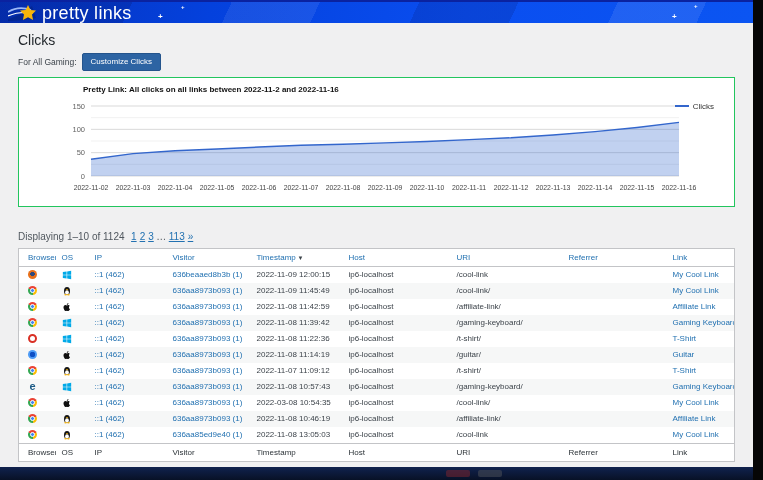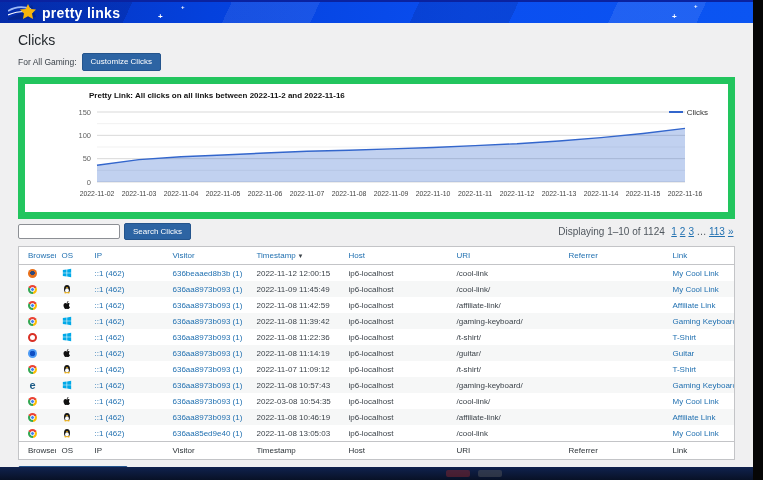--- a/index.html
+++ b/index.html
@@ -20,38 +20,38 @@
   }
   .topbar::before{
     content:'';position:absolute;inset:0;
     background:linear-gradient(115deg,
       rgba(2,10,80,.18) 0 120px, transparent 120px 210px,
       rgba(255,255,255,.08) 210px 290px, transparent 290px 380px,
       rgba(2,10,80,.15) 380px 470px, transparent 470px 560px,
       rgba(255,255,255,.09) 560px 640px, transparent 640px);
   }
   .logo{position:absolute;left:8px;top:1px;display:flex;align-items:center;gap:4px;z-index:2;cursor:pointer;}
-  .logo-text{color:#fff;font-size:14px;font-weight:700;letter-spacing:.3px;}
+  .logo-text{color:#fff;font-size:18px;font-weight:400;letter-spacing:.3px;}
   .sparkle{position:absolute;color:#fff;font-size:8px;line-height:8px;font-weight:bold;z-index:2;}
   .sp1{left:158px;top:11px;}
   .sp2{left:181px;top:1px;font-size:6px;}
   .sp3{left:672px;top:11px;}
   .sp4{left:694px;top:0px;font-size:6px;}
 
   
   .content{padding:0 18px;}
   h1.page-title{margin:9px 0 5px;font-size:14px;font-weight:500;color:#23282d;}
   .filter-row{display:flex;align-items:center;gap:5px;font-size:8.5px;color:#3c434a;margin-bottom:6px;}
   .btn{
     background:#2d64a3;color:#fff;border:1px solid #24548c;border-radius:2px;
     font-size:8px;padding:3px 8px;font-family:inherit;cursor:pointer;line-height:1.2;
   }
 
   
-  .chart-card{position:relative;background:#fff;border:7px solid #22c55e;height:128px;margin-bottom:4px;}
+  .chart-card{position:relative;background:#fff;border:1px solid #22c55e;height:128px;margin-bottom:24px;}
   .chart-title{position:absolute;left:64px;top:7px;font-size:8px;font-weight:bold;color:#111;}
   .chart-svg{position:absolute;left:10px;top:20px;}
   .chart-svg text{font-family:"Liberation Sans",sans-serif;}
   .legend{position:absolute;right:20px;top:24px;display:flex;align-items:center;gap:4px;font-size:8px;color:#333;}
   .legend-line{display:inline-block;width:14px;height:2px;background:#3366cc;}
 
   
   .toolbar-row{display:flex;justify-content:space-between;align-items:center;margin:2px 0 6px;}
   .search-area{display:flex;align-items:center;gap:4px;}
   .search-input{width:102px;height:15px;border:1px solid #8c8f94;border-radius:2px;font-size:8px;padding:0 3px;background:#fff;box-sizing:border-box;font-family:inherit;}
@@ -152,24 +152,20 @@
           <text x="608" y="92" text-anchor="middle" font-size="6.9" fill="#454545">2022-11-15</text>
           <text x="650" y="92" text-anchor="middle" font-size="6.9" fill="#454545">2022-11-16</text>
         </svg>
       <div class="legend">
         <span class="legend-line"></span>
         <span>Clicks</span>
       </div>
     </section>
 
     <div class="toolbar-row">
-      <div class="search-area">
-        <input class="search-input" placeholder="" style="">
-        <button class="btn">Search Clicks</button>
-      </div>
       <div class="pagination"><span class="pg-summary">Displaying 1–10 of 1124</span><a>1</a><a>2</a><a>3</a><span class="pg-ellipsis">…</span><a>113</a><a>»</a></div>
     </div>
 
     <table class="clicks">
       <colgroup>
         <col style="width:37px">
           <col style="width:33px">
           <col style="width:78px">
         <col style="width:84px">
           <col style="width:92px">
@@ -192,21 +188,21 @@
           </tr>
         </thead>
       <tbody id="clicks-tbody">
           <tr>
             <td><span class="bicon firefox"></span></td>
             <td><span class="osicon"><svg viewBox="0 0 24 24">
                   <path fill="#00a9e8" d="M2 5l9-1.4v8H2zM12.4 3.4L22 2v9.6h-9.6zM2 12.6h9v8L2 19.2zM12.4 12.6H22V22l-9.6-1.4z"></path>
                 </svg></span></td>
             <td><a href="#">::1 (462)</a></td>
             <td><a href="#">636beaaed8b3b (1)</a></td>
-            <td><span>2022-11-12 12:00:15</span></td>
+            <td><span>2022-11-09 12:00:15</span></td>
             <td><span>ip6-localhost</span></td>
             <td><span>/cool-link</span></td>
             <td></td>
             <td><a href="#">My Cool Link</a></td>
           </tr>
           <tr>
             <td><span class="bicon chrome"></span></td>
             <td><span class="osicon"><svg viewBox="0 0 24 24">
                   <ellipse cx="12" cy="12" rx="7.2" ry="9.5" fill="#161616"></ellipse>
                   <ellipse cx="12" cy="15.5" rx="4.6" ry="5.4" fill="#fff"></ellipse>

